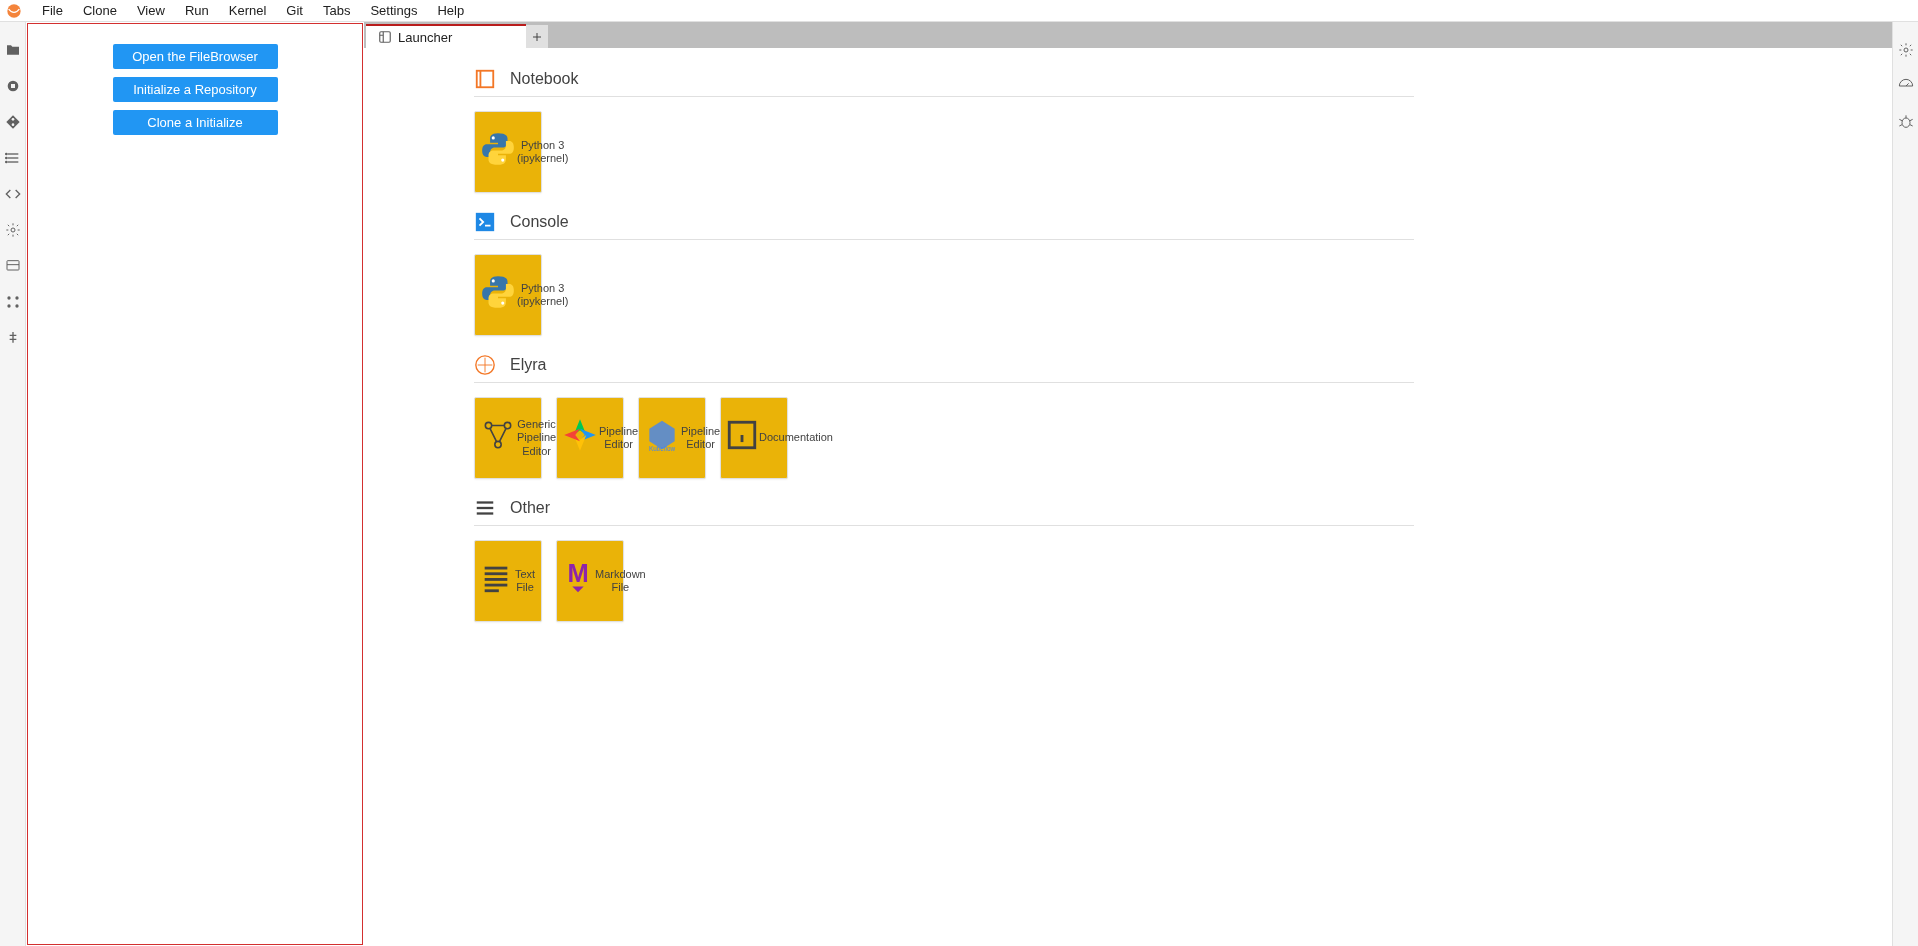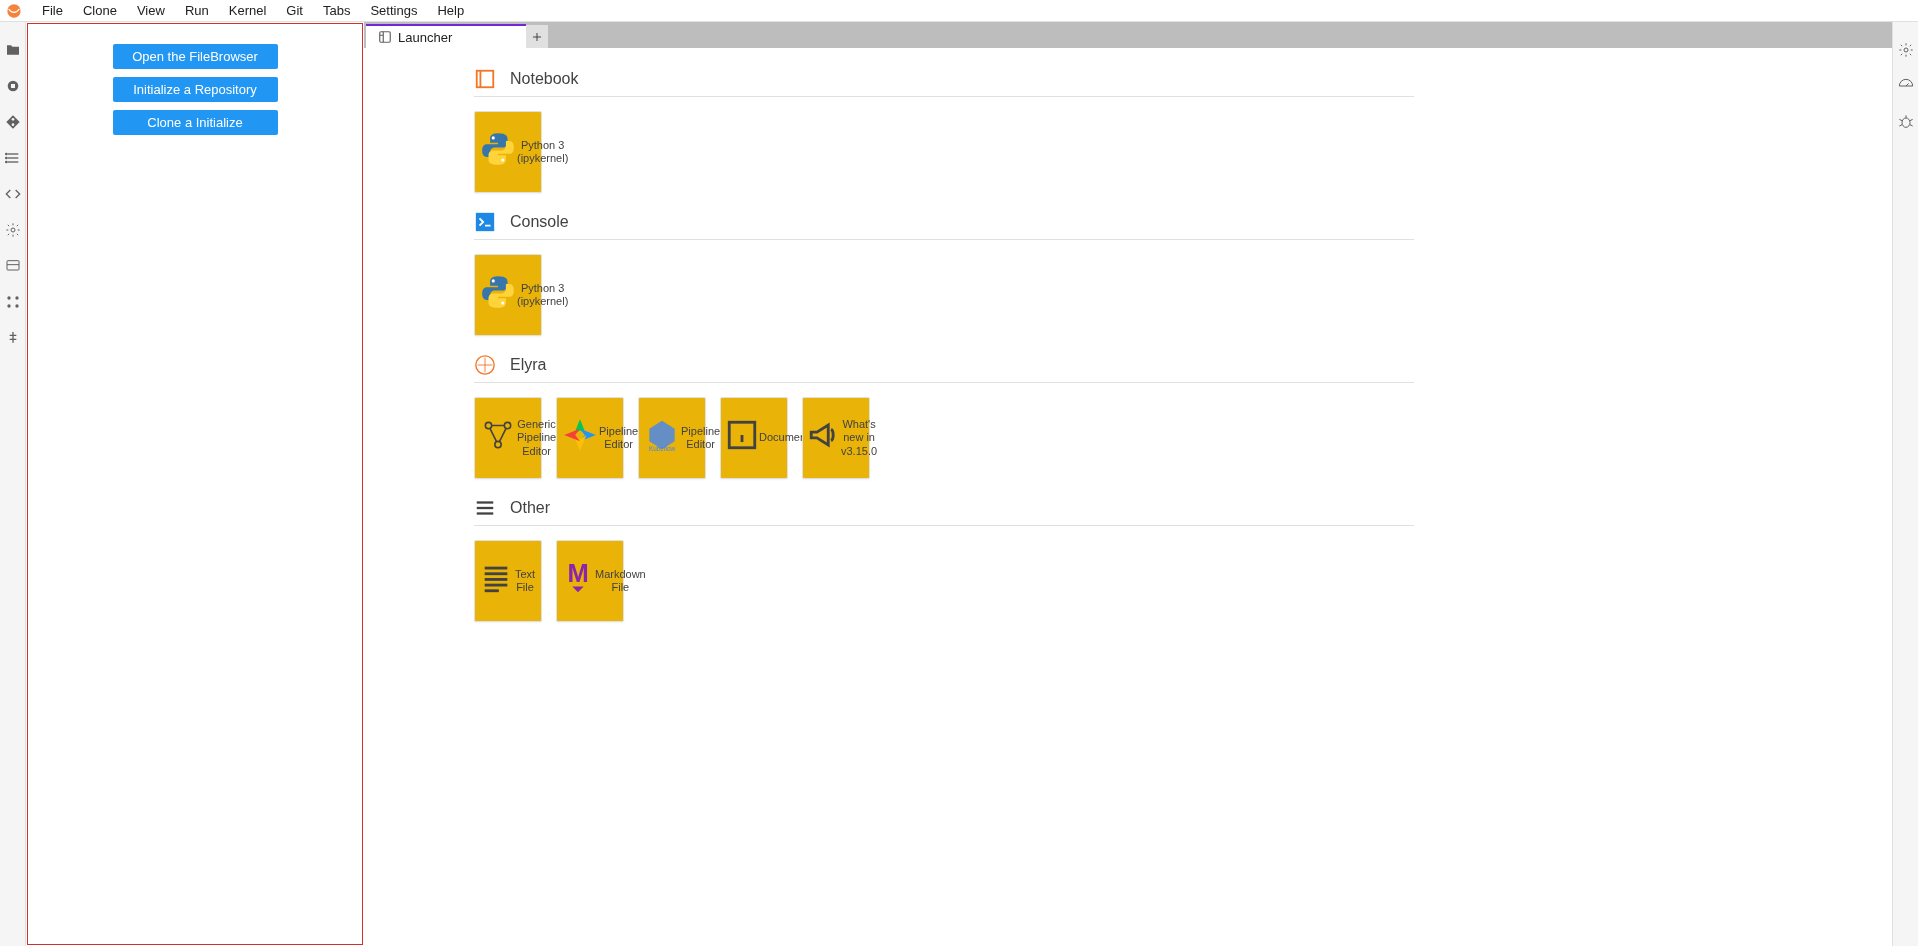--- a/index.html
+++ b/index.html
@@ -81,21 +81,21 @@
 .tabbar {
   height: 26px;
   background: #bdbdbd;
   display: flex;
   align-items: stretch;
   padding-left: 2px;
   padding-top: 2px;
 }
 .tab {
   background: #fff;
-  border-top: 2px solid #6d28d9;
+  border-top: 2px solid #b91c1c;
   display: flex;
   align-items: center;
   padding: 0 12px;
   gap: 6px;
   font-size: 13px;
   min-width: 160px;
   cursor: pointer;
 }
 .tab-icon { width: 14px; height: 14px; color: #616161; }
 .tab-add {
@@ -361,29 +361,20 @@
             <div class="card">
               <span class="card-icon">
                 <svg width="34" height="34" viewBox="0 0 24 24" fill="none" stroke="#424242" stroke-width="2">
                     <rect x="3" y="3" width="18" height="18"></rect>
                     <line x1="12" y1="8" x2="12" y2="8" stroke-width="3"></line>
                     <line x1="12" y1="12" x2="12" y2="17"></line>
                   </svg>
               </span>
               <span class="card-label">Documentation</span>
             </div>
-            <div class="card">
-              <span class="card-icon">
-                <svg width="34" height="34" viewBox="0 0 24 24" fill="none" stroke="#424242" stroke-width="2">
-                    <path d="M3 10v4h4l8 5V5l-8 5H3z"></path>
-                    <path d="M17 8c2 1 2 7 0 8"></path>
-                  </svg>
-              </span>
-              <span class="card-label">What's new in v3.15.0</span>
-            </div>
           </div>
         </div>
 
         <div class="section">
           <div class="section-header">
             <span class="section-icon">
               <svg width="22" height="22" viewBox="0 0 24 24" fill="none" stroke="#424242" stroke-width="2.5">
                   <line x1="3" y1="6" x2="21" y2="6"></line>
                   <line x1="3" y1="12" x2="21" y2="12"></line>
                   <line x1="3" y1="18" x2="21" y2="18"></line>

